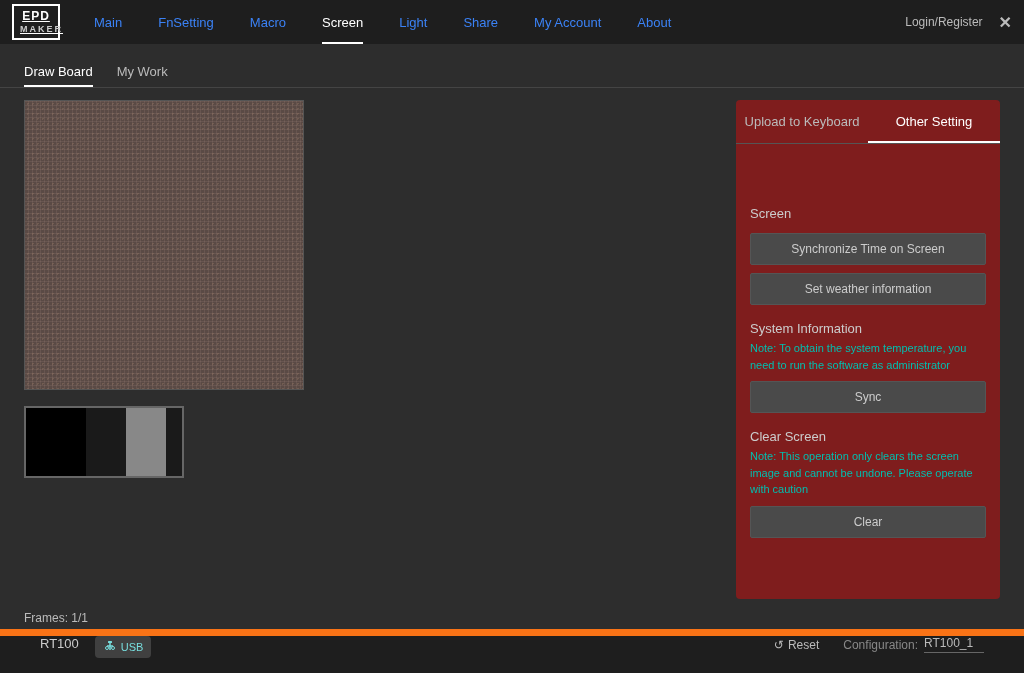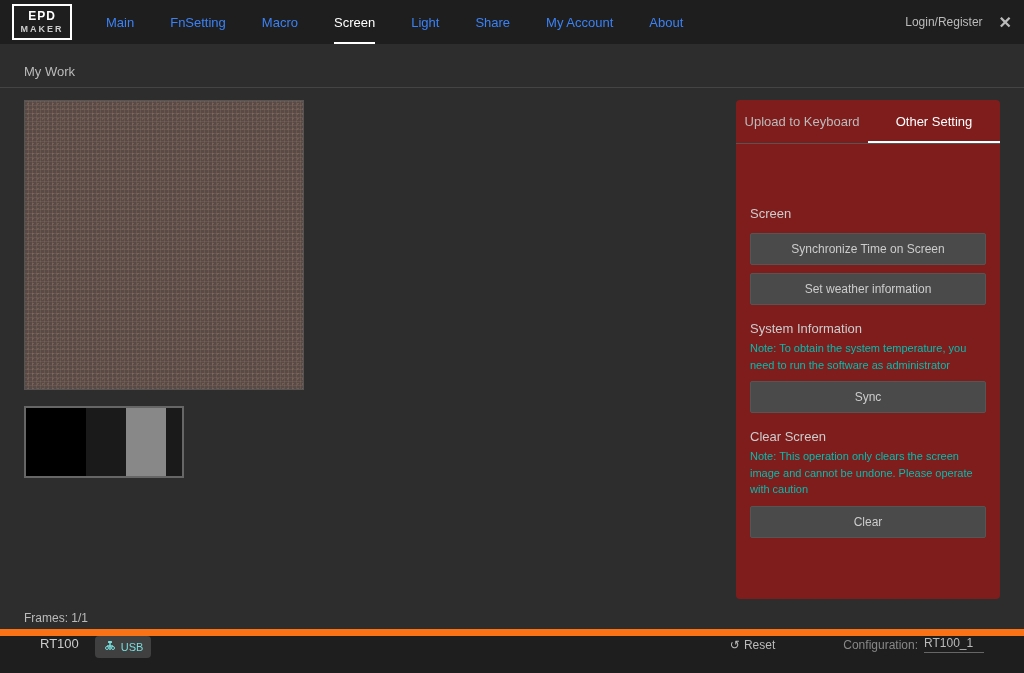--- a/index.html
+++ b/index.html
@@ -24,22 +24,23 @@
       position: relative;
     }
     .logo {
       border: 2px solid #fff;
       padding: 3px 6px;
       font-size: 11px;
       font-weight: bold;
       color: #fff;
       line-height: 1.2;
       text-align: center;
-      width: 60px;
+      width: 48px;
       margin-right: 16px;
+      text-decoration: underline;
     }
     .logo-top { font-size: 12px; letter-spacing: 1px; }
     .logo-bottom { font-size: 9px; letter-spacing: 2px; color: #ccc; }
 
     .nav-menu {
       display: flex;
       align-items: center;
       gap: 0;
       flex: 1;
     }
@@ -286,21 +287,21 @@
       color: #bbb;
       font-size: 12px;
     }
     .reset-btn {
       display: flex;
       align-items: center;
       gap: 4px;
       cursor: pointer;
       color: #bbb;
     }
-    .config-label { color: #888; margin-left: 44px; }
+    .config-label { color: #888; }
     .config-value {
       border-bottom: 1px solid #666;
       padding-bottom: 2px;
       min-width: 60px;
     }
 
     
     .app-wrapper {
       display: flex;
       flex-direction: column;
@@ -353,20 +354,21 @@
       <div class="nav-item">My Account</div>
       <div class="nav-item">About</div>
     </nav>
     <div class="titlebar-right">
       <span class="login-btn">Login/Register</span>
       <span class="close-btn">✕</span>
     </div>
   </div>
 
   <div class="subtabs">
+    <div class="subtab active">Draw Board</div>
     <div class="subtab">My Work</div>
   </div>
 
   <div class="content-area">
 
     <div class="left-col">
 
       <div class="canvas-area"></div>
 
       <div style="margin-top: 8px;">

